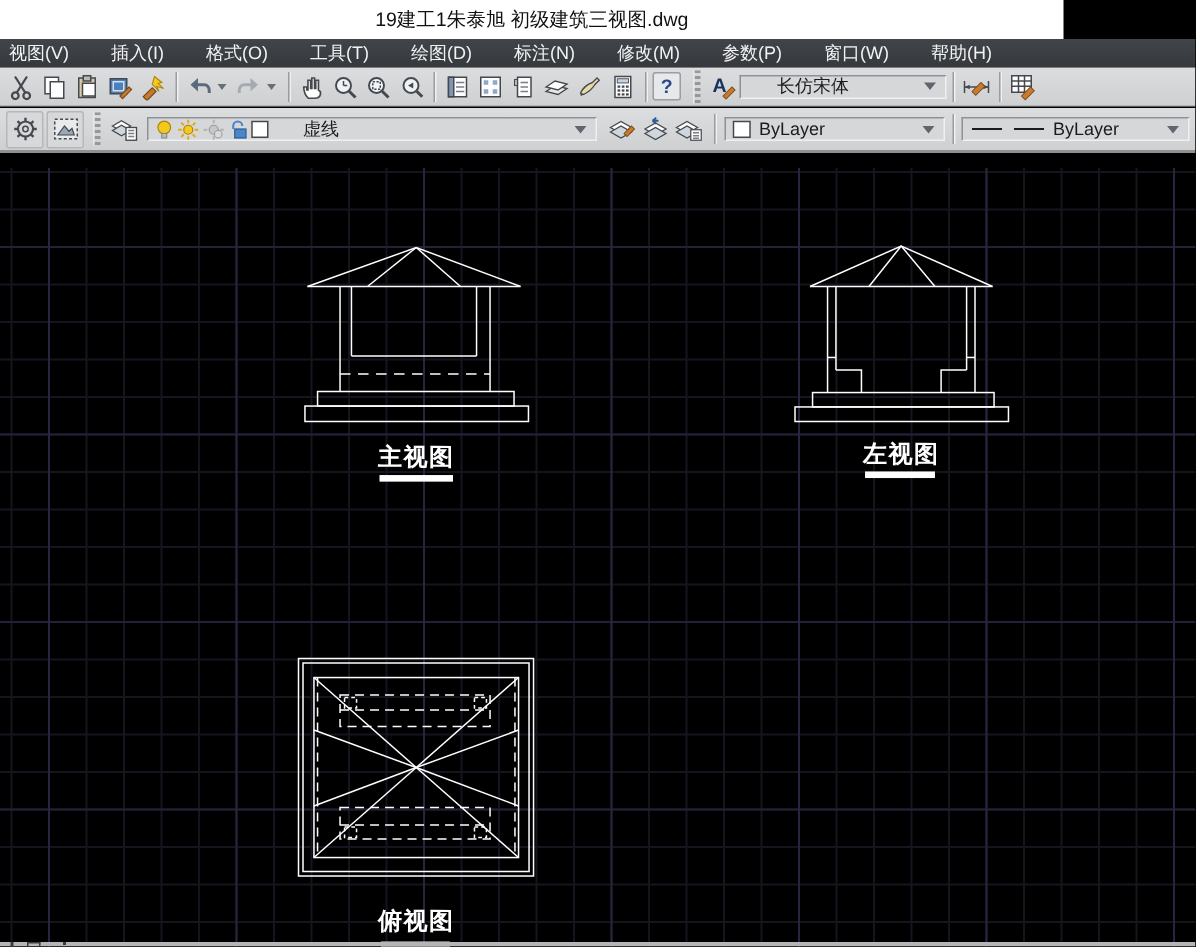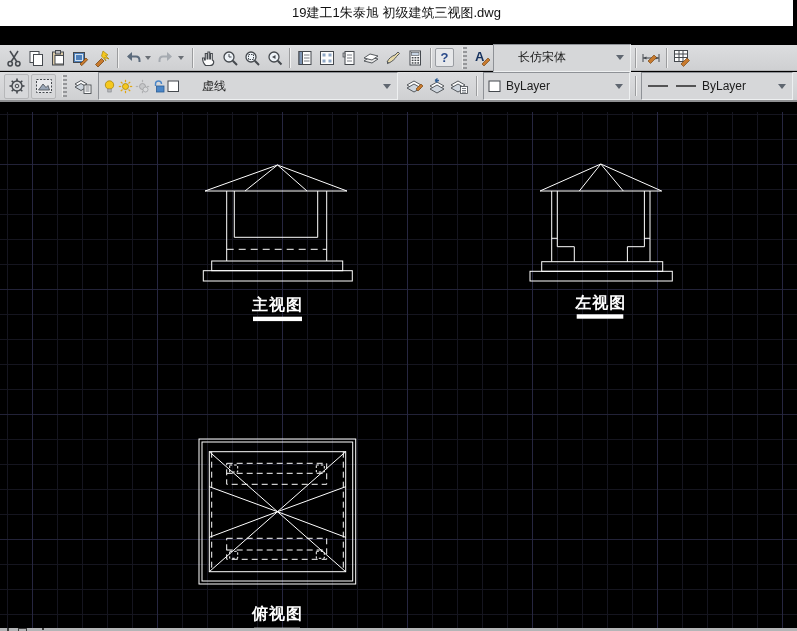--- a/index.html
+++ b/index.html
@@ -1,21 +1,21 @@
 <!DOCTYPE html>
 <html><head>
 <meta charset="utf-8">
 <style>
   * { margin:0; padding:0; box-sizing:border-box; }
   html,body { width:797px; height:631px; }
   body { font-family:"Liberation Sans", sans-serif; background:#000; }
   #app { position:relative; width:797px; height:631px; overflow:hidden; background:#000; }
 
   
-  .titlebar { position:absolute; left:0; top:0; width:793px; height:26px;
+  .titlebar { position:absolute; left:0; top:0; width:709px; height:26px;
     background:#ffffff; display:flex; align-items:center; justify-content:center; }
   .titlebar .title { font-size:13px; color:#111; }
 
   
   .menubar { position:absolute; left:0; top:26px; width:797px; height:19px;
     background:linear-gradient(#41454a,#35393d); display:flex; align-items:center; }
   .menu-item { color:#f2f2f2; font-size:12px; padding:0 14px; height:19px;
     display:flex; align-items:center; white-space:nowrap; cursor:default; }
   .menu-item:first-child { padding-left:6px; }
 
@@ -30,21 +30,21 @@
   .sep { width:1px; height:20px; background:#9b9c9e; box-shadow:1px 0 0 #f1f1f1;
     margin:0 4px; flex:0 0 auto; }
   .grip { width:5px; height:22px; margin:0 4px 0 2px; flex:0 0 auto;
     background:repeating-linear-gradient(to bottom,#96979a 0 2px,transparent 2px 4px);
     border-left:1px solid #e9e9e9; }
   .caret { width:0; height:0; border-left:3px solid transparent; border-right:3px solid transparent;
     border-top:4px solid #6a6f75; margin:0 4px 0 1px; flex:0 0 auto; }
   .boxed { border:1px solid #b6b7b9; background:#d7d8da; border-radius:2px;
     width:25px; height:25px; margin:0 1px; }
 
-  .combo { height:28px; background:#d6d7d9; border:1px solid #8e9196;
+  .combo { height:16px; background:#d6d7d9; border:1px solid #8e9196;
     border-bottom-color:#eef0f1; border-right-color:#eef0f1;
     display:flex; align-items:center; flex:0 0 auto; position:relative; }
   .combo .cval { font-size:12px; color:#1c1c1c; flex:1 1 auto; padding-left:22px;
     white-space:nowrap; overflow:hidden; }
   .combo .chev { width:0; height:0; border-left:4px solid transparent;
     border-right:4px solid transparent; border-top:5px solid #5f6670; margin-right:6px; flex:0 0 auto; }
   .combo .mini { display:flex; align-items:center; gap:2px; padding-left:4px; flex:0 0 auto; }
 
   .helpbox { font-weight:bold; font-size:13px; color:#2a4a8a; border:1px solid #9a9da2;
     width:19px; height:19px; display:flex; align-items:center; justify-content:center;
@@ -72,20 +72,32 @@
 </style>
 </head>
 <body>
 
 <div id="app">
 
   <div class="titlebar">
     <span class="title">19建工1朱泰旭 初级建筑三视图.dwg</span>
   </div>
 
+  <div class="menubar">
+    <span class="menu-item">视图(V)</span>
+    <span class="menu-item">插入(I)</span>
+    <span class="menu-item">格式(O)</span>
+    <span class="menu-item">工具(T)</span>
+    <span class="menu-item">绘图(D)</span>
+    <span class="menu-item">标注(N)</span>
+    <span class="menu-item">修改(M)</span>
+    <span class="menu-item">参数(P)</span>
+    <span class="menu-item">窗口(W)</span>
+    <span class="menu-item">帮助(H)</span>
+  </div>
 
   <div class="tbrow" id="tb2">
     <span class="ti" style="margin-left:3px">
       <svg width="18" height="18">
           <g stroke="#45494e" stroke-width="1.5" fill="none">
       <line x1="5" y1="2" x2="12" y2="13"></line>
             <line x1="13" y1="2" x2="6" y2="13"></line>
       <circle cx="5.2" cy="14.8" r="2.2"></circle>
             <circle cx="12.8" cy="14.8" r="2.2"></circle>
           </g>

